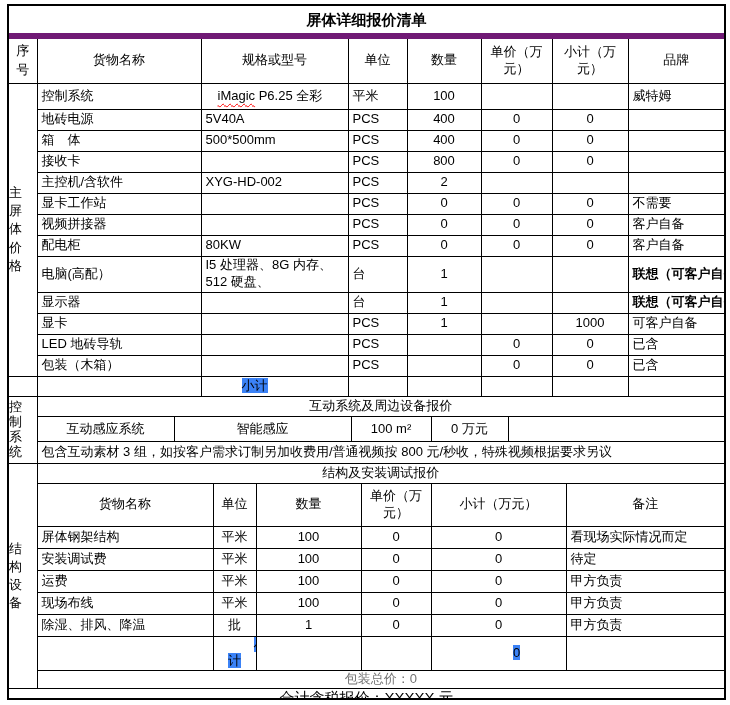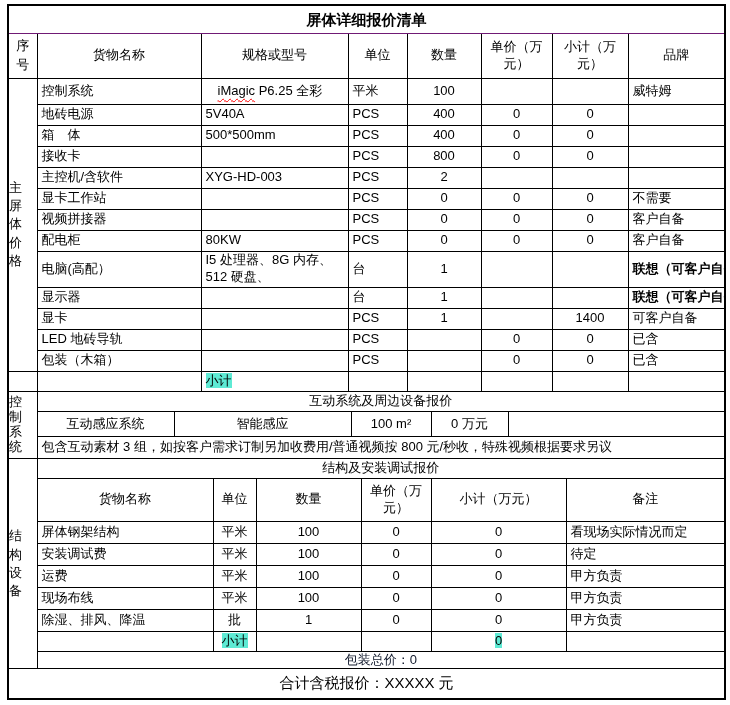--- a/index.html
+++ b/index.html
@@ -1,38 +1,38 @@
 <!DOCTYPE html>
 <html><head>
 <meta charset="utf-8">
 <style>
   html,body{margin:0;padding:0;background:#ffffff;}
   body{width:730px;height:705px;overflow:hidden;
        font-family:"Liberation Sans","DejaVu Sans",sans-serif;color:#000;}
   .sheet{box-sizing:border-box;width:719px;height:696px;margin:4px 0 0 7px;
          border:2px solid #000;display:flex;flex-direction:column;overflow:hidden;}
   .title{height:27px;line-height:27px;text-align:center;font-weight:bold;
-         font-size:15px;border-bottom:1px solid #701a75;flex:0 0 auto;}
+         font-size:15px;border-bottom:6px solid #701a75;flex:0 0 auto;}
   table{border-collapse:collapse;table-layout:fixed;width:715px;flex:0 0 auto;}
   td{border:1px solid #000;font-size:13px;line-height:1.3;padding:0 4px;
      overflow:hidden;vertical-align:middle;box-sizing:border-box;}
   tr:first-child > td{border-top:none;}
   td:first-child{border-left:none;}
   td:last-child{border-right:none;}
   .tc{text-align:center;}
   .tl{text-align:left;}
   .hdr{text-align:center;}
   .vlabel{padding:0;}
   .vlabel span{display:inline-block;width:14px;word-break:break-all;
                line-height:1.4;vertical-align:middle;}
   .vlabel.tight span{line-height:1.15;}
   .idx{text-align:center;padding:0 2px;word-break:break-all;line-height:1.45;}
-  .hl{background:#5eead4;}
+  .hl{background:#3b82f6;margin-left:36px;}
   .bold{font-weight:bold;white-space:nowrap;}
-  .red{color:#0f172a;}
+  .red{color:#737373;}
   .spell{text-decoration:underline wavy #ff0000 1px;text-underline-offset:3px;padding-left:12px;}
   .h44{height:44px;} .h26{height:26px;} .h21{height:21px;} .h36{height:36px;}
   .h20{height:20px;} .h25{height:25px;} .h22{height:22px;} .h19{height:19px;}
   .h43{height:43px;} .h17{height:17px;}
   .total{flex:1 1 auto;display:flex;align-items:center;justify-content:center;
          font-size:15px;}
   .packing{text-align:center;}
 </style>
 </head>
 <body>
@@ -95,21 +95,21 @@
       <td class="tl">接收卡</td>
       <td class="tl"></td>
       <td class="tl">PCS</td>
       <td class="tc">800</td>
       <td class="tc">0</td>
       <td class="tc">0</td>
       <td class="tl"></td>
     </tr>
     <tr class="h21">
       <td class="tl">主控机/含软件</td>
-      <td class="tl">XYG-HD-003</td>
+      <td class="tl">XYG-HD-002</td>
       <td class="tl">PCS</td>
       <td class="tc">2</td>
       <td class="tc"></td>
       <td class="tc"></td>
       <td class="tl"></td>
     </tr>
     <tr class="h21">
       <td class="tl">显卡工作站</td>
       <td class="tl"></td>
       <td class="tl">PCS</td>
@@ -153,21 +153,21 @@
       <td class="tc"></td>
       <td class="tc"></td>
       <td class="tl bold">联想（可客户自备</td>
     </tr>
     <tr class="h21">
       <td class="tl">显卡</td>
       <td class="tl"></td>
       <td class="tl">PCS</td>
       <td class="tc">1</td>
       <td class="tc"></td>
-      <td class="tc">1400</td>
+      <td class="tc">1000</td>
       <td class="tl">可客户自备</td>
     </tr>
     <tr class="h21">
       <td class="tl">LED 地砖导轨</td>
       <td class="tl"></td>
       <td class="tl">PCS</td>
       <td class="tc"></td>
       <td class="tc">0</td>
       <td class="tc">0</td>
       <td class="tl">已含</td>

